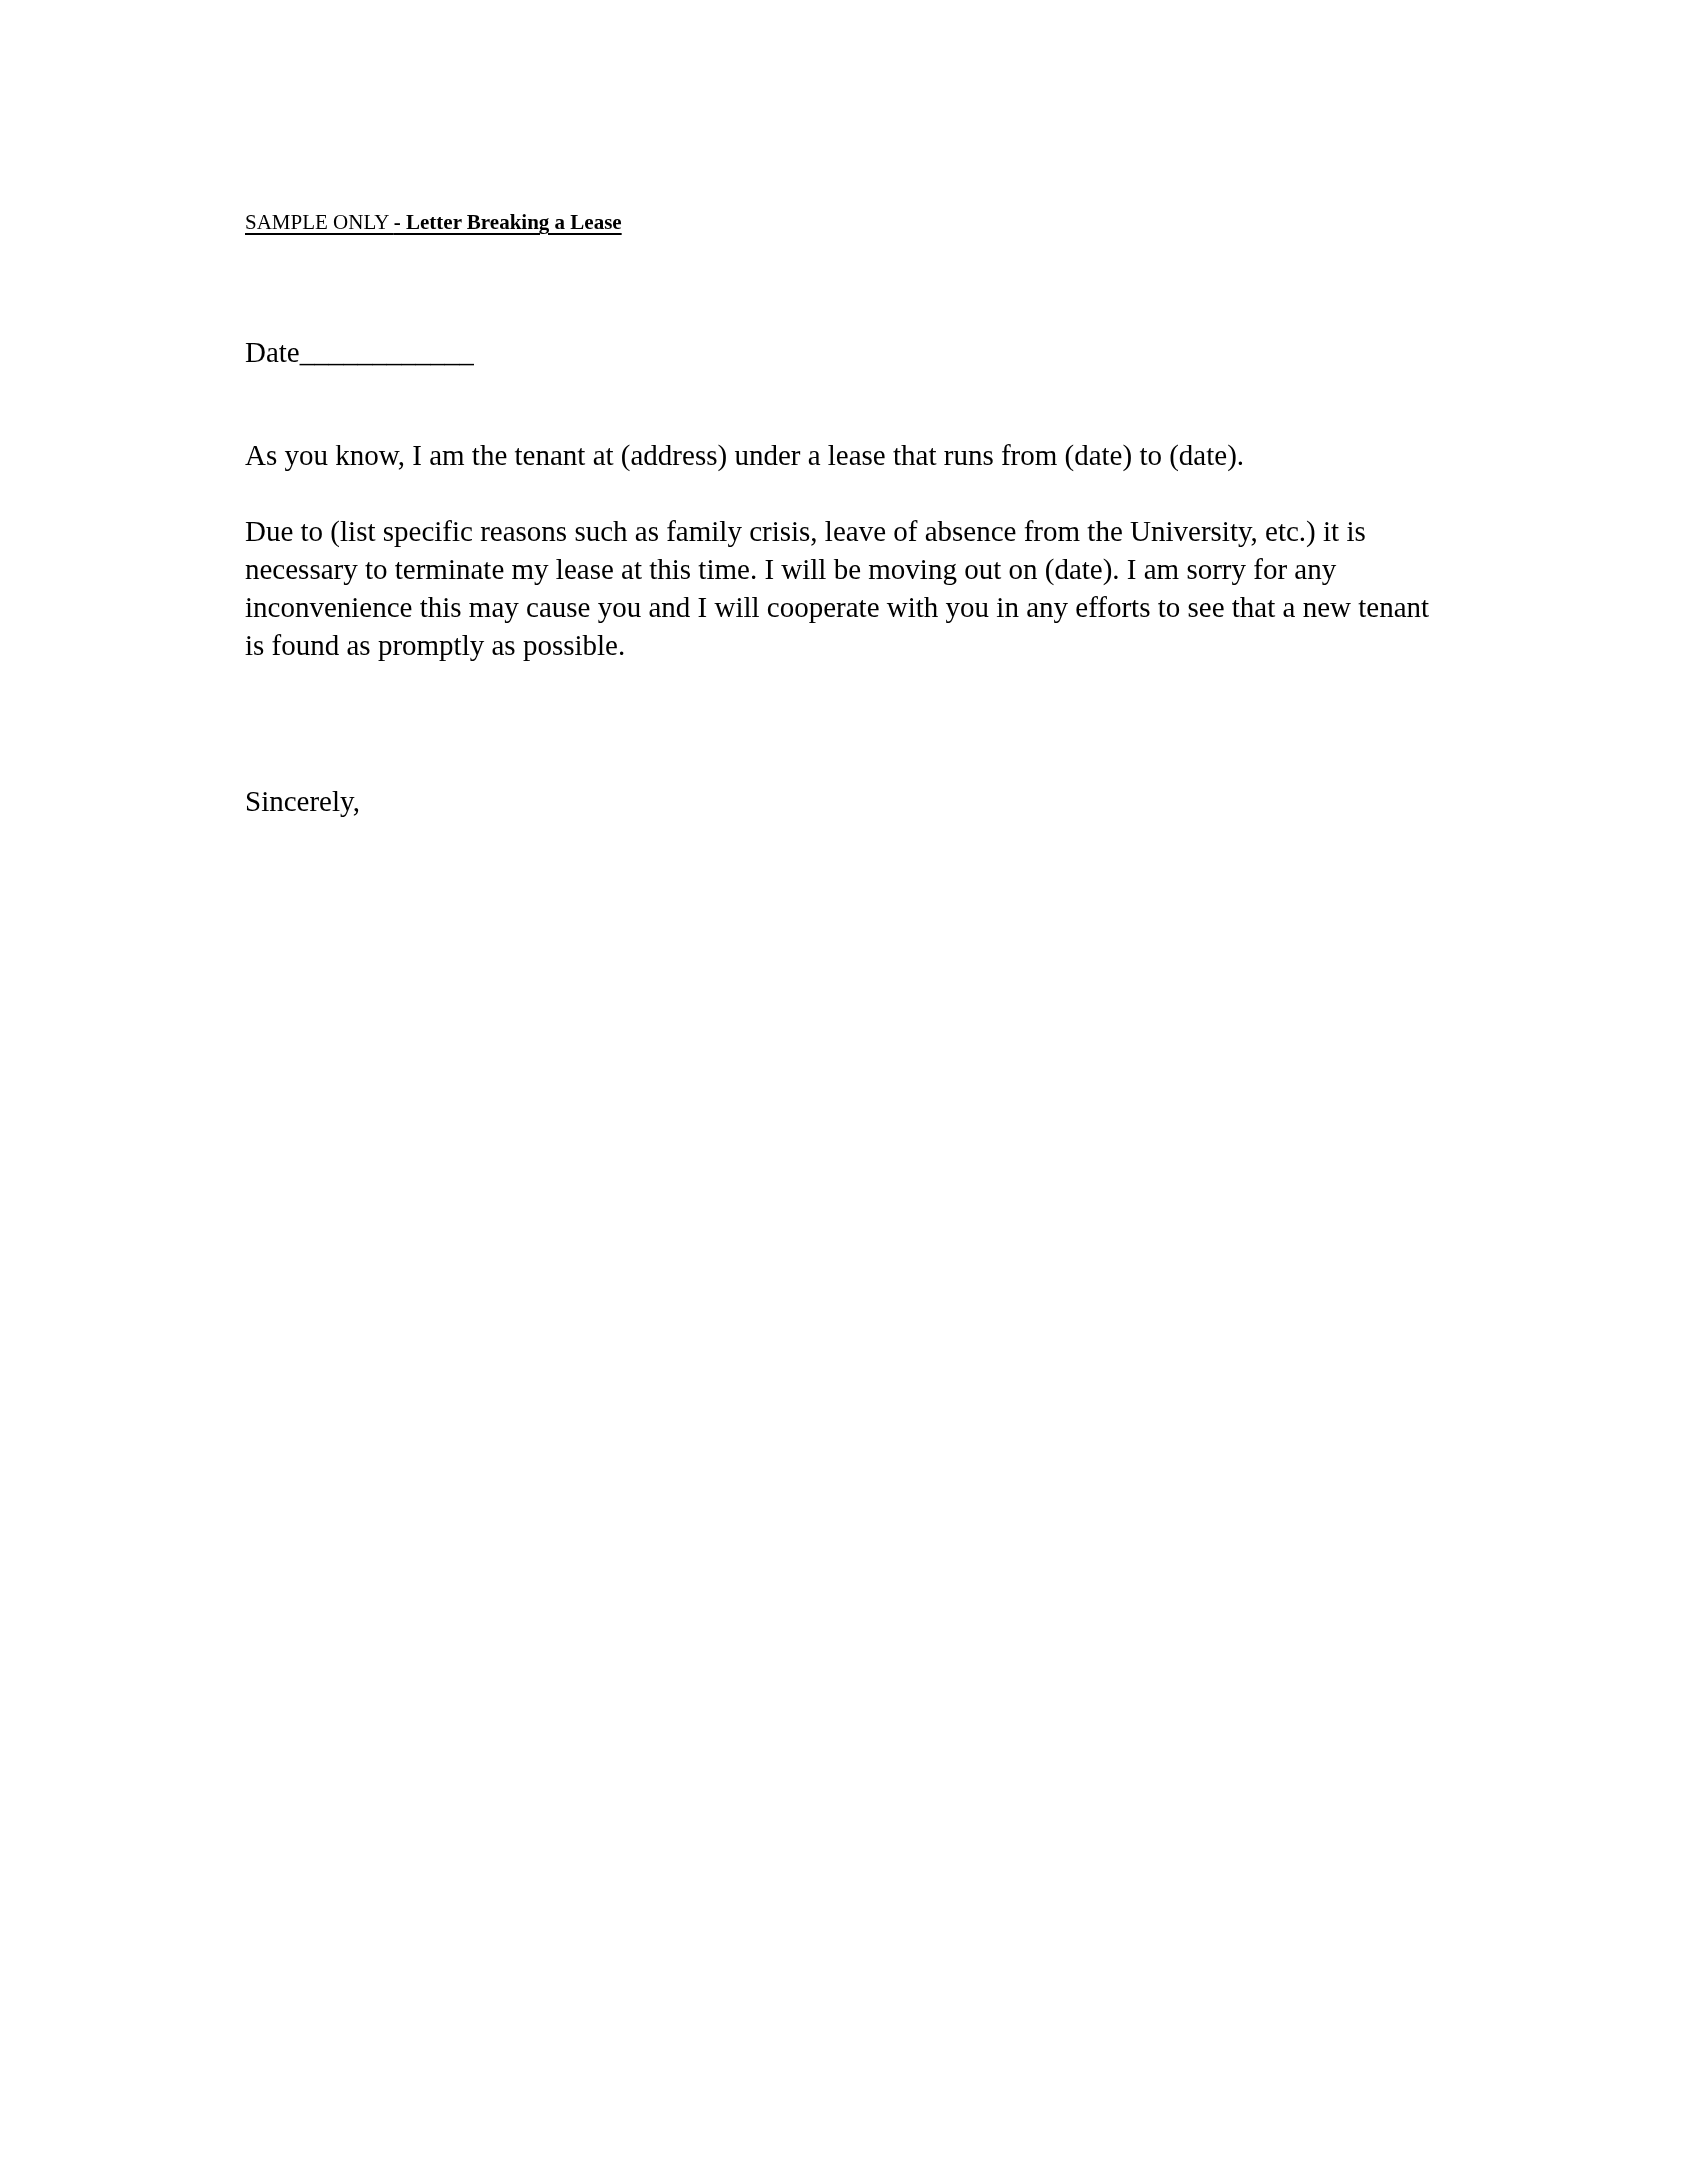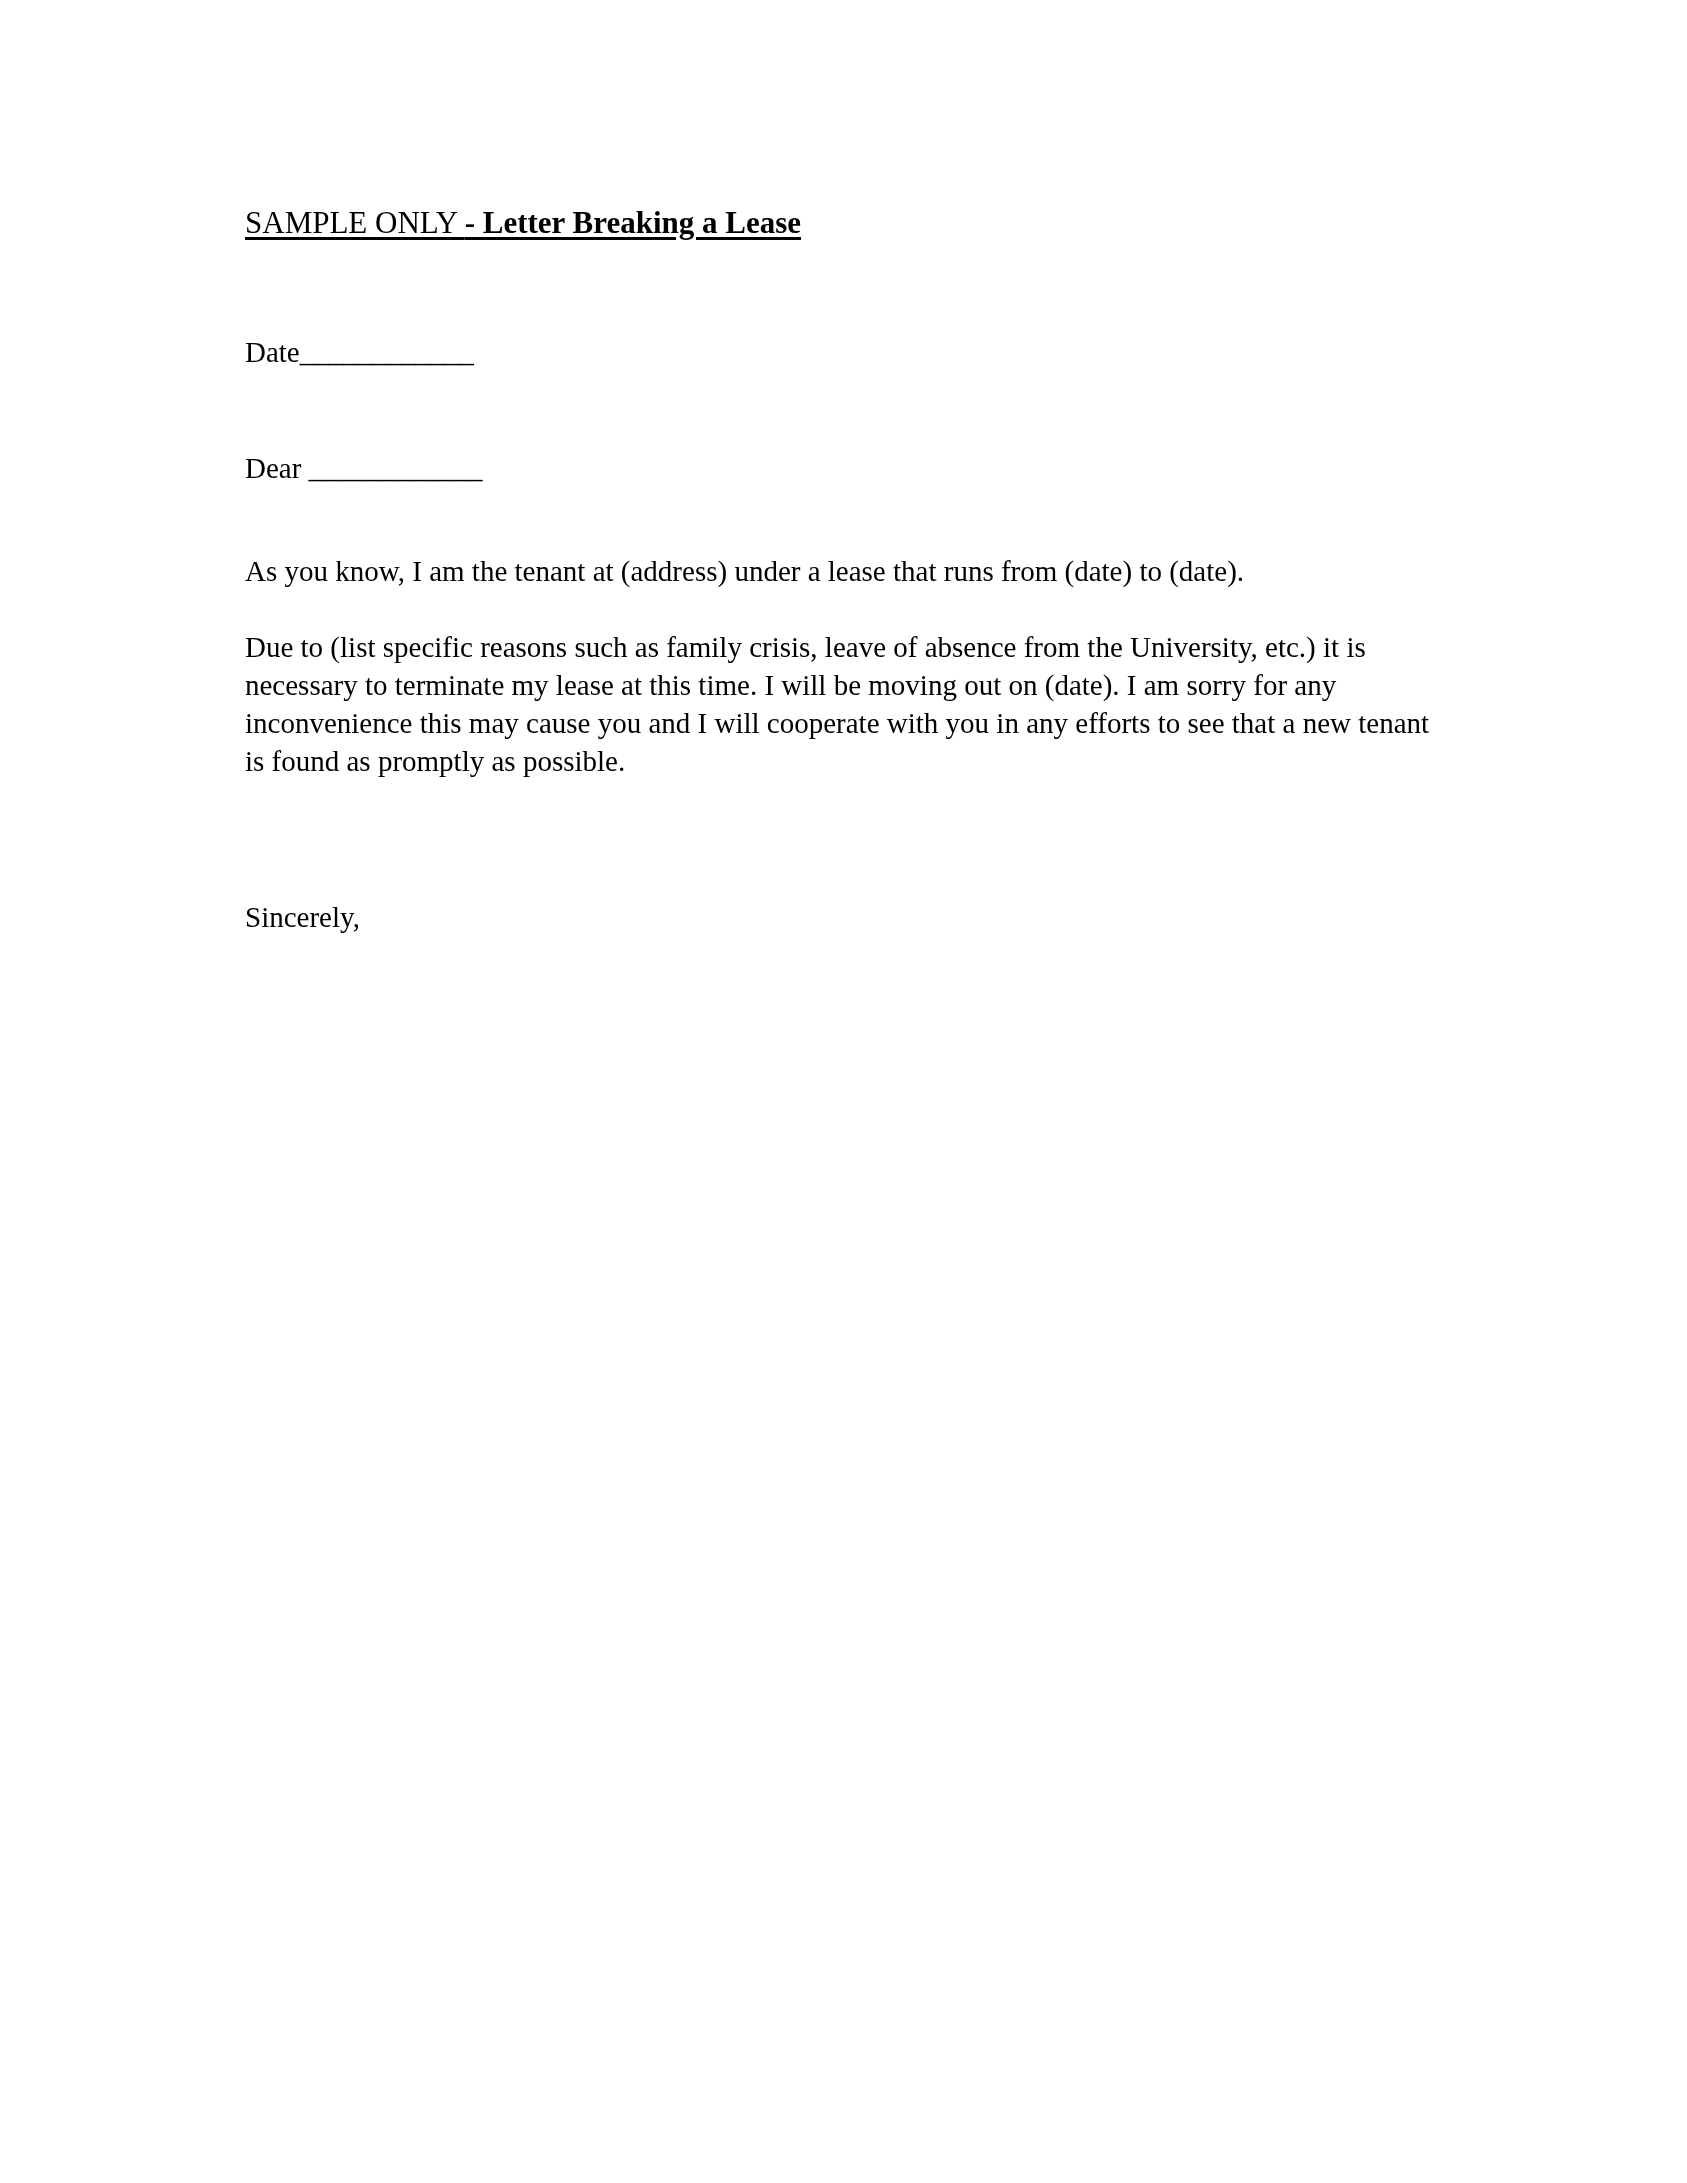--- a/index.html
+++ b/index.html
@@ -18,21 +18,21 @@
     position: absolute;
     left: 245px;
     top: 203px;
     width: 1210px;
     font-family: "Liberation Serif", serif;
     font-size: 29px;
     line-height: 38px;
     color: #000000;
   }
   .title {
-    font-size: 31px;
+    font-size: 21px;
     line-height: 39px;
     text-decoration: underline;
     text-underline-offset: 4.4px;
     margin: 0;
     font-weight: normal;
   }
   .title .bold-part {
     font-weight: bold;
   }
   .date-line {
@@ -60,21 +60,20 @@
 </head>
 <body>
 
 <div class="page">
   <div class="content">
 
     <h1 class="title"><span>SAMPLE ONLY </span><span class="bold-part">- Letter Breaking a Lease</span></h1>
 
     <div class="date-line">Date____________</div>
 
-    <div class="salutation-line">Dear ____________</div>
 
     <p class="para-1" style="margin-bottom:0;">As you know, I am the tenant at (address) under a lease that runs from (date) to (date).</p>
 
     <p class="para-2" style="margin-bottom:0;">Due to (list specific reasons such as family crisis, leave of absence from the University, etc.) it is necessary to terminate my lease at this time. I will be moving out on (date). I am sorry for any inconvenience this may cause you and I will cooperate with you in any efforts to see that a new tenant is found as promptly as possible.</p>
 
 
     <div class="closing-line">Sincerely,</div>
 
 
   </div>

